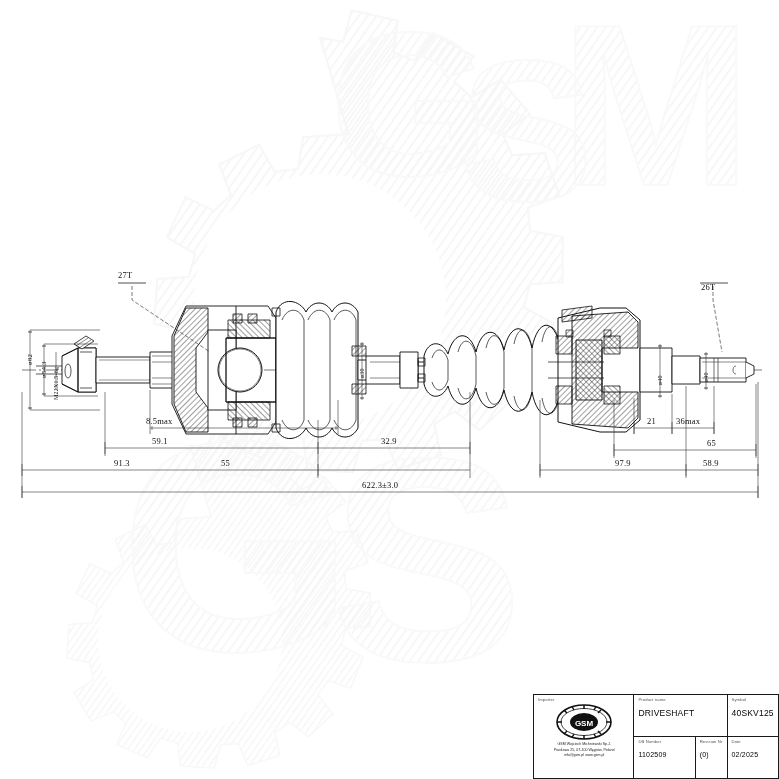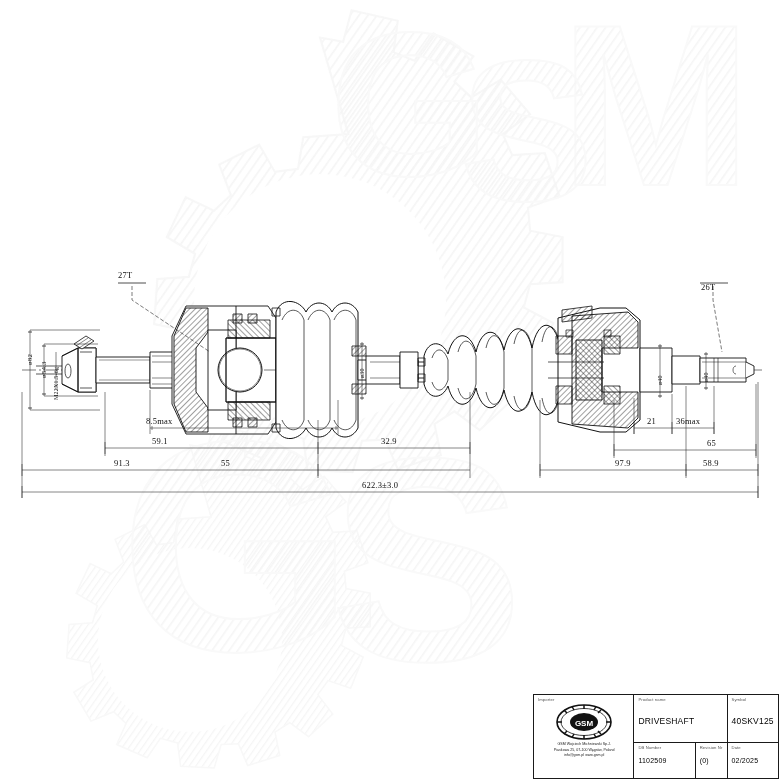--- a/index.html
+++ b/index.html
@@ -49,21 +49,21 @@
     color: #555;
     letter-spacing: .1px;
     line-height: 6px;
     display: block;
   }
   .val {
     font-size: 8.5px;
     color: #000;
     line-height: 12px;
     display: block;
-    margin-top: 12px;
+    margin-top: 4px;
     letter-spacing: .2px;
   }
   .val-sm { font-size: 7px; margin-top: 4px; }
   .logo-cell { text-align: center; padding-top: 2px; }
   .addr {
     font-size: 3.6px;
     line-height: 4.6px;
     color: #222;
     text-align: center;
     display: block;

